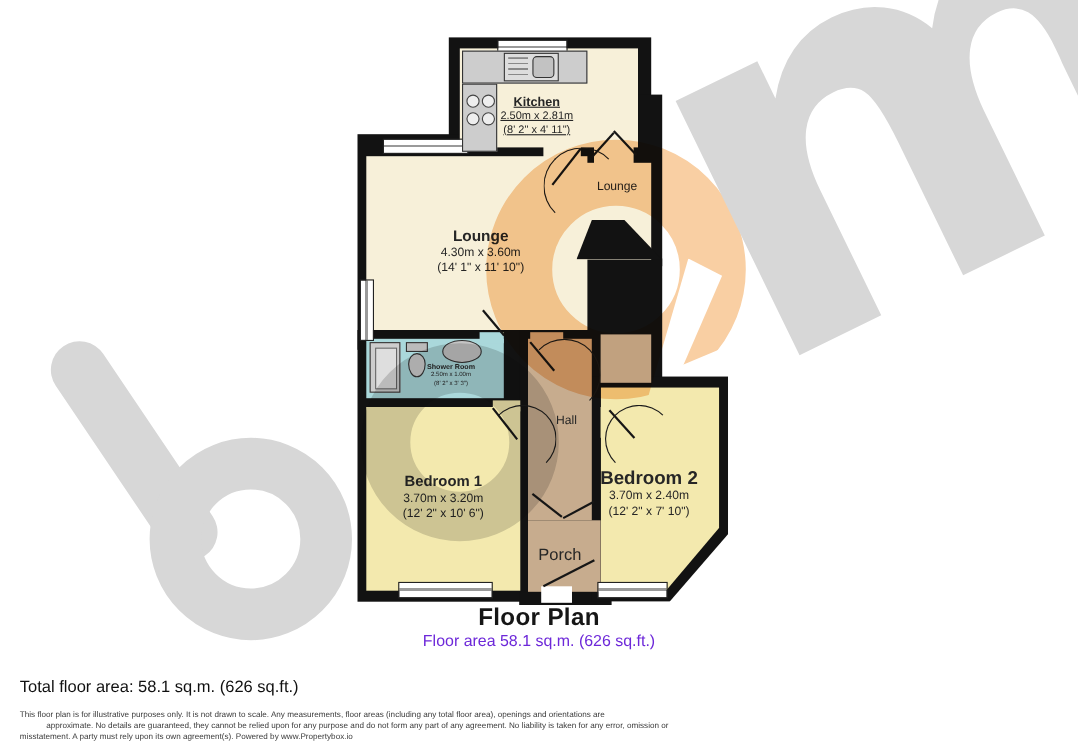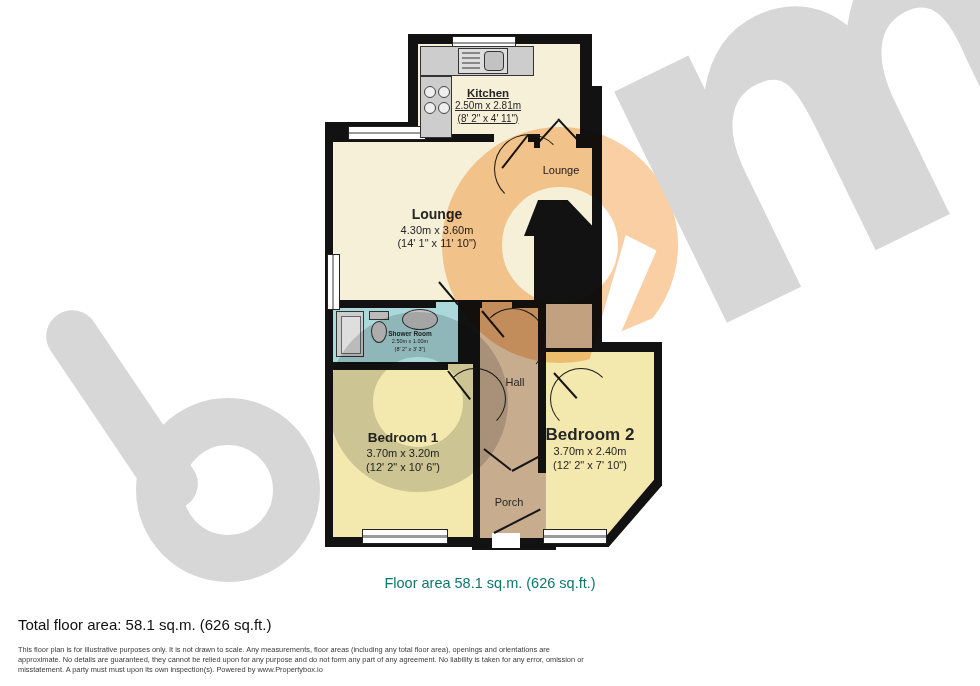--- a/index.html
+++ b/index.html
@@ -22,21 +22,21 @@
   .fix{position:absolute;background:var(--fixture-gray,#CDCDCD);border:1px solid #333;box-sizing:border-box;}
   .lbl{position:absolute;text-align:center;line-height:1.25;color:#262626;}
   .lbl .nm{font-weight:bold;display:block;}
   .lbl .dim{display:block;}
   .burner{position:absolute;width:12px;height:12px;border-radius:50%;background:#eee;border:1.5px solid #444;box-sizing:border-box;}
   .wm{position:absolute;inset:0;mix-blend-mode:multiply;pointer-events:none;}
   .ring{position:absolute;border-radius:50%;box-sizing:border-box;}
   .wedge{position:absolute;background:#fff;}
   .title{position:absolute;left:290px;top:548px;width:400px;text-align:center;
          font-size:22px;font-weight:bold;letter-spacing:.3px;color:#161616;}
-  .subtitle{position:absolute;left:290px;top:575px;width:400px;text-align:center;font-size:14.5px;color:#0f766e;}
+  .subtitle{position:absolute;left:290px;top:575px;width:400px;text-align:center;font-size:14.5px;color:#6d28d9;}
   .total{position:absolute;left:18px;top:616px;font-size:15px;color:#101010;}
   .disc{position:absolute;left:18px;top:645px;width:940px;font-size:7.4px;line-height:10px;color:#3a3a3a;}
 </style>
 </head>
 <body>
 
 <div class="page">
 
   <div class="base" style="left:408px;top:34px;width:184px;height:114px;"></div>
   <div class="base" style="left:524px;top:86px;width:78px;height:156px;"></div>
@@ -127,35 +127,36 @@
   <div class="lbl" style="left:331px;top:430px;width:144px;font-size:11px;">
     <span class="nm" style="font-size:13.5px;">Bedroom 1</span>
     <span class="dim">3.70m x 3.20m</span>
     <span class="dim">(12' 2" x 10' 6")</span>
   </div>
   <div class="lbl" style="left:520px;top:424px;width:140px;font-size:11px;">
     <span class="nm" style="font-size:17px;">Bedroom 2</span>
     <span class="dim">3.70m x 2.40m</span>
     <span class="dim">(12' 2" x 7' 10")</span>
   </div>
-  <div class="lbl" style="left:480px;top:496px;width:58px;font-size:11px;">
+  <div class="lbl" style="left:480px;top:496px;width:58px;font-size:15px;">
     <span class="nm" style="font-weight:normal;">Porch</span>
   </div>
 
   <div class="wm">
     <div class="abs" style="left:96px;top:295px;width:52px;height:230px;border-radius:26px;background:var(--wm-gray,#D7D7D7);transform:rotate(-34deg);"></div>
     <div class="ring" style="left:136px;top:398px;width:184px;height:184px;border:47px solid var(--wm-gray,#D7D7D7);"></div>
     <div class="ring" style="left:328px;top:312px;width:180px;height:180px;border:45px solid var(--wm-gray,#D7D7D7);"></div>
     <div class="ring" style="left:442px;top:127px;width:236px;height:236px;border:60px solid var(--wm-orange,#F9CFA3);"></div>
     <div class="abs" style="left:596px;top:-148px;font-family:'DejaVu Sans',sans-serif;font-weight:bold;font-size:470px;line-height:1;color:var(--wm-gray,#D7D7D7);transform:rotate(-26deg);">m</div>
     <div class="wedge" style="left:588px;top:235px;width:118px;height:130px;clip-path:polygon(0 100%,32% 0,58% 12%,16% 100%);"></div>
     <div class="wedge" style="left:596px;top:300px;width:100px;height:70px;clip-path:polygon(0 60%,100% 0,100% 28%,14% 100%);"></div>
   </div>
 
+  <div class="title">Floor Plan</div>
   <div class="subtitle">Floor area 58.1 sq.m. (626 sq.ft.)</div>
   <div class="total">Total floor area: 58.1 sq.m. (626 sq.ft.)</div>
   <div class="disc">
     <span style="display:block;">This floor plan is for illustrative purposes only. It is not drawn to scale. Any measurements, floor areas (including any total floor area), openings and orientations are</span>
-    <span style="display:block;">approximate. No details are guaranteed, they cannot be relied upon for any purpose and do not form any part of any agreement. No liability is taken for any error, omission or</span>
-    <span style="display:block;">misstatement. A party must must upon its own inspection(s). Powered by www.Propertybox.io</span>
+    <span style="display:block;margin-left:24px;">approximate. No details are guaranteed, they cannot be relied upon for any purpose and do not form any part of any agreement. No liability is taken for any error, omission or</span>
+    <span style="display:block;">misstatement. A party must rely upon its own agreement(s). Powered by www.Propertybox.io</span>
   </div>
 
 </div>
 
 </body></html>

